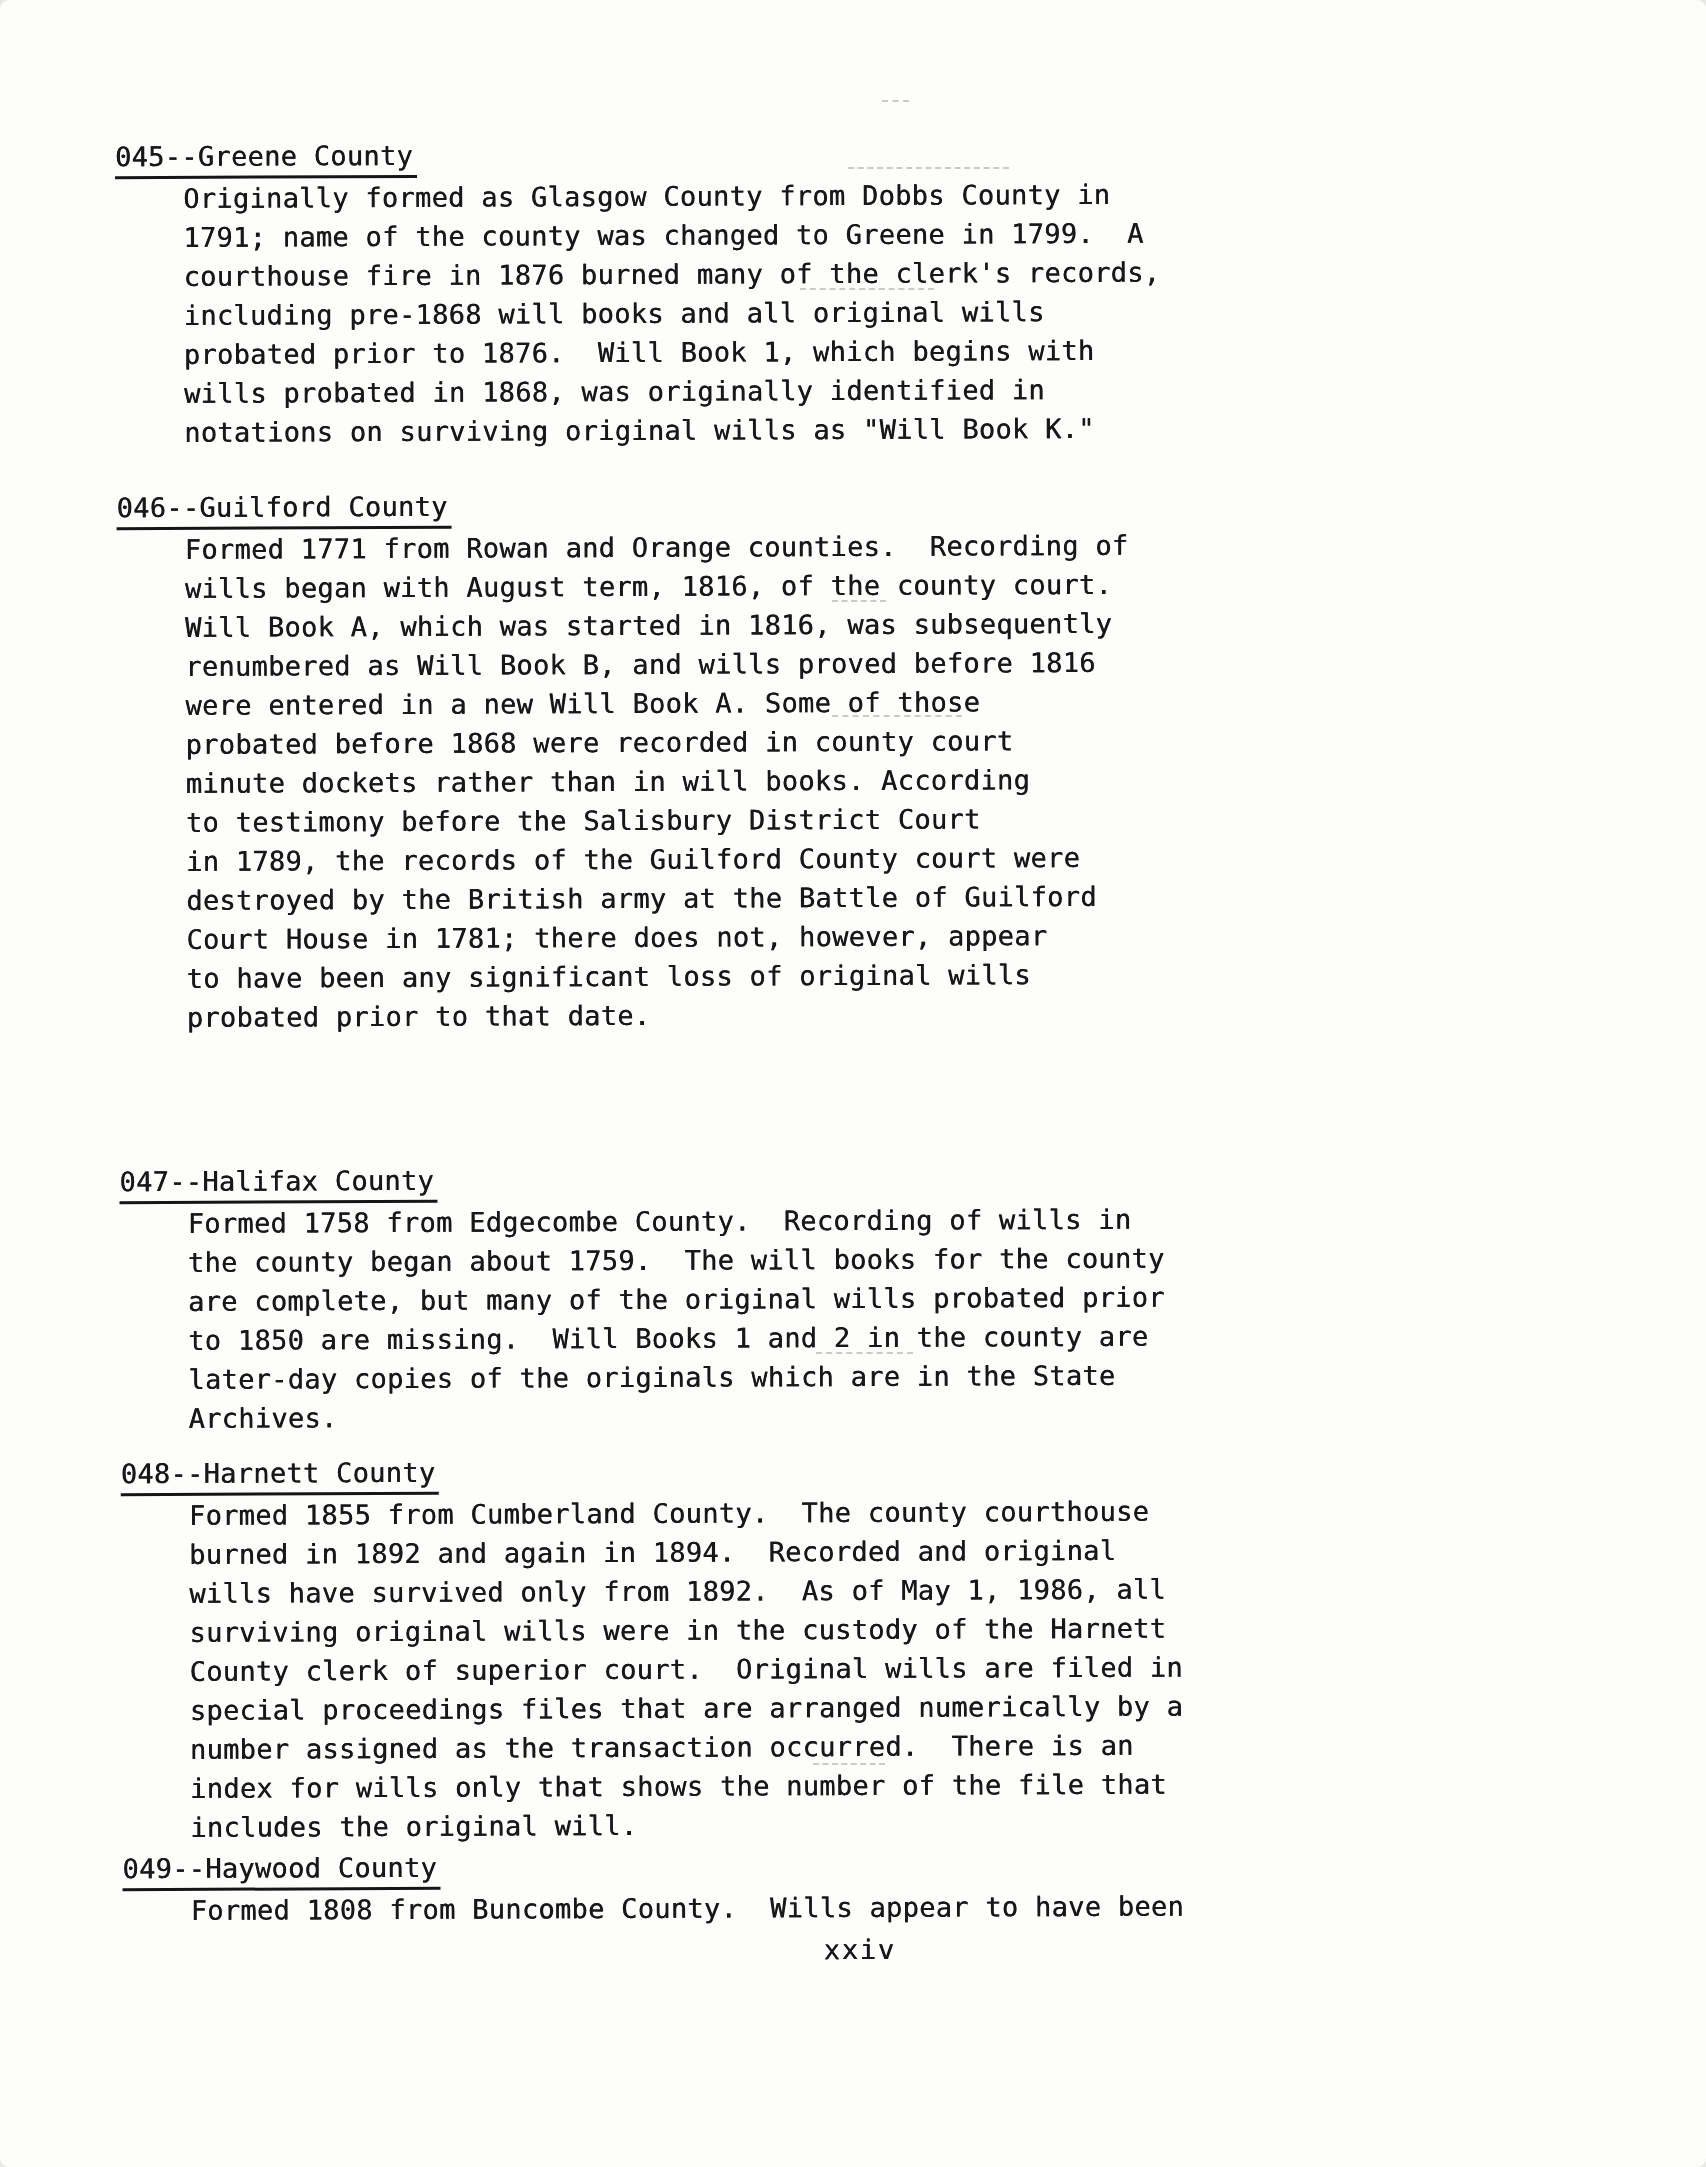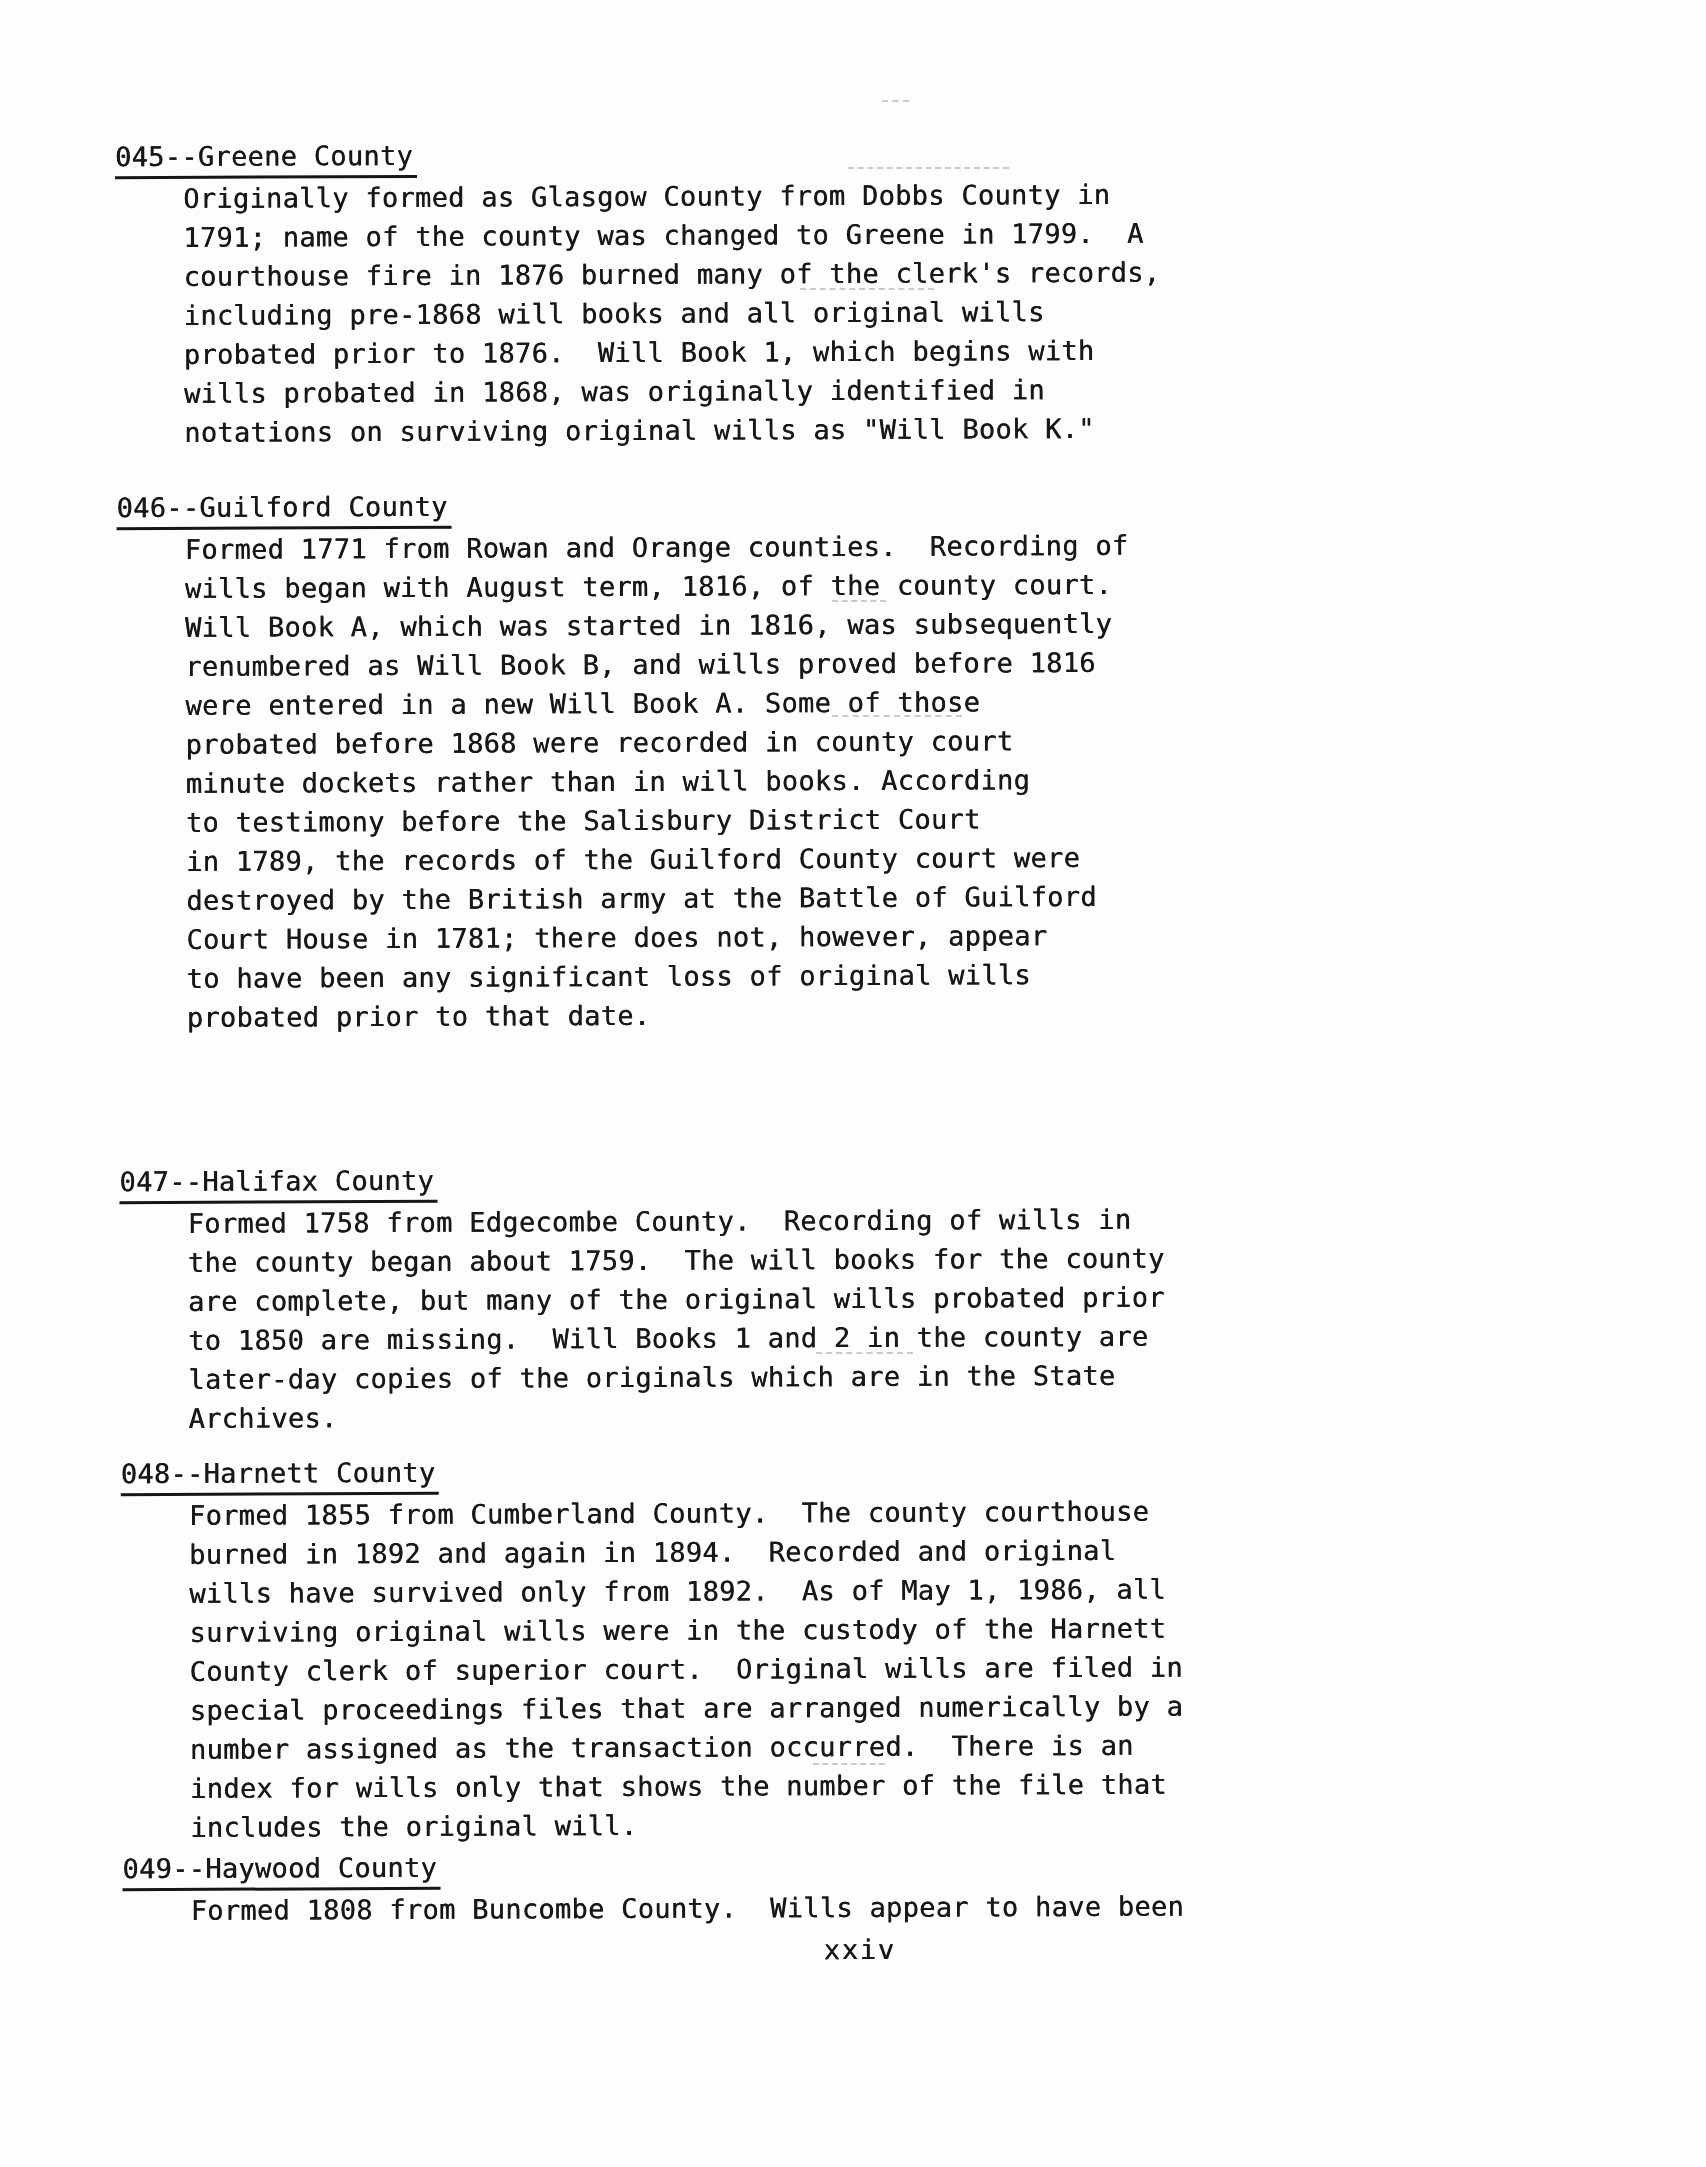--- a/index.html
+++ b/index.html
@@ -12,20 +12,21 @@
     width: 1706px;
     height: 2167px;
     margin: 0 auto;
     background: #fdfdfc;
     overflow: hidden;
     color: #181818;
     font-family: "DejaVu Sans Mono", "Liberation Mono", monospace;
     font-size: 27px;
     line-height: 39px;
     letter-spacing: 0.3px;
+    border-radius: 9px;
   }
   
   .content {
     position: absolute;
     top: 0; left: 0; right: 0;
     padding-top: 134px;
     transform: rotate(-0.25deg);
     transform-origin: 50% 20%;
     text-shadow: 0.4px 0 0 currentColor; 
   }

